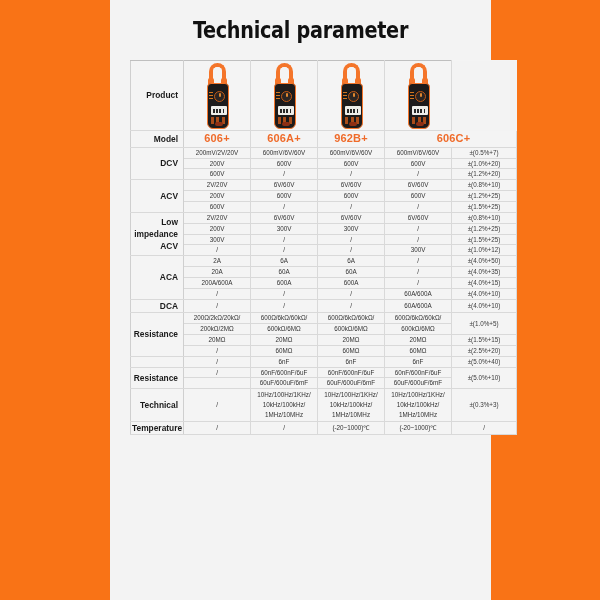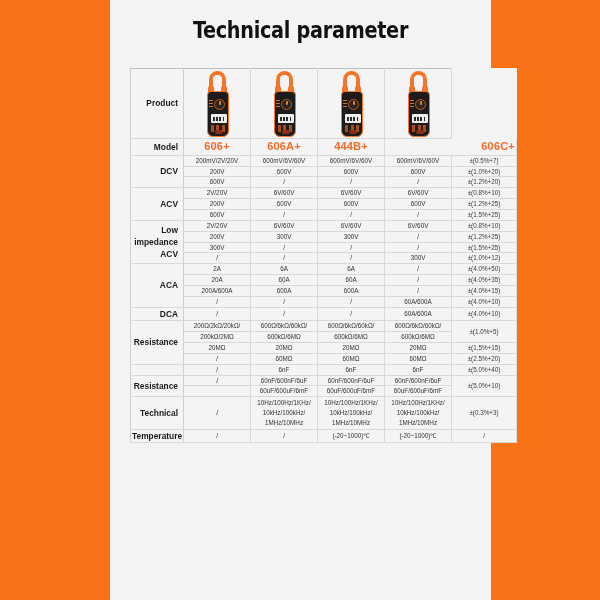--- a/index.html
+++ b/index.html
@@ -30,21 +30,21 @@
     font-weight: 700;
     font-family: "Liberation Sans Narrow", "DejaVu Sans Condensed", "Liberation Sans", sans-serif;
     letter-spacing: -0.3px;
     color: #111111;
     white-space: nowrap;
     transform: scaleX(0.93);
     transform-origin: center;
   }
   #table-wrap {
     position: absolute;
-    left: 130px; top: 68px;
+    left: 130px; top: 60px;
     width: 351px;
   }
   table {
     border-collapse: collapse;
     width: 351px;
     table-layout: fixed;
     background: #f4f4f4;
   }
   col.c-label { width: 53px; }
   col.c-model { width: 67px; }
@@ -74,21 +74,21 @@
   td.empty { border-color: #d9d9d9; }
   tr.grp-top > td { border-top: 1px solid #bfbfbf; }
 
   
   td.model {
     font-size: 11px;
     font-weight: 700;
     color: #ef6b2a;
     letter-spacing: 0.2px;
   }
-  td.model-wide { text-align: right; padding-left: 7px; }
+  td.model-wide { text-align: center; padding-left: 7px; }
 
   
   td.product-cell { padding: 2px 0 1px 0; height: 70px; }
 
   .multiline { white-space: normal; line-height: 1.55; }
 
   
   .meter {
     position: relative;
     width: 30px; height: 66px;
@@ -254,21 +254,21 @@
                   <div class="btm-knob"></div>
                 </div>
               </div>
             </td>
             <td class="empty" style="border-color: transparent; background: rgb(243, 243, 243);"></td>
           </tr>
           <tr class="grp-top">
             <td class="label">Model</td>
             <td class="model">606+</td>
             <td class="model">606A+</td>
-            <td class="model">444B+</td>
+            <td class="model">962B+</td>
             <td class="model model-wide" colspan="2">606C+</td>
           </tr>
           <tr class="grp-top">
             <td class="label" rowspan="3">DCV</td>
             <td>200mV/2V/20V</td>
             <td>600mV/6V/60V</td>
             <td>600mV/6V/60V</td>
             <td>600mV/6V/60V</td>
             <td class="acc">±(0.5%+7)</td>
           </tr>

